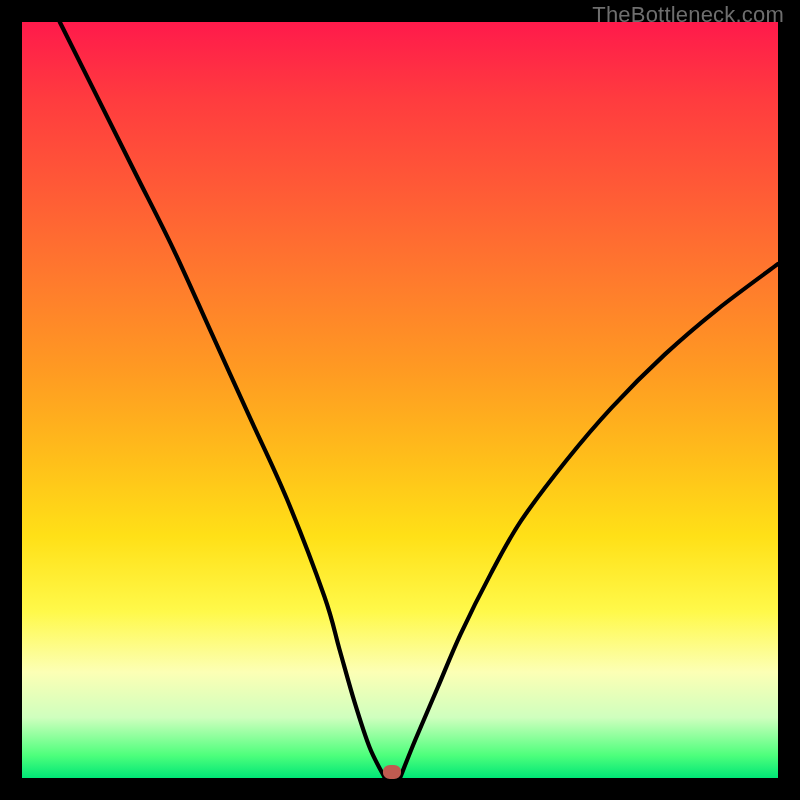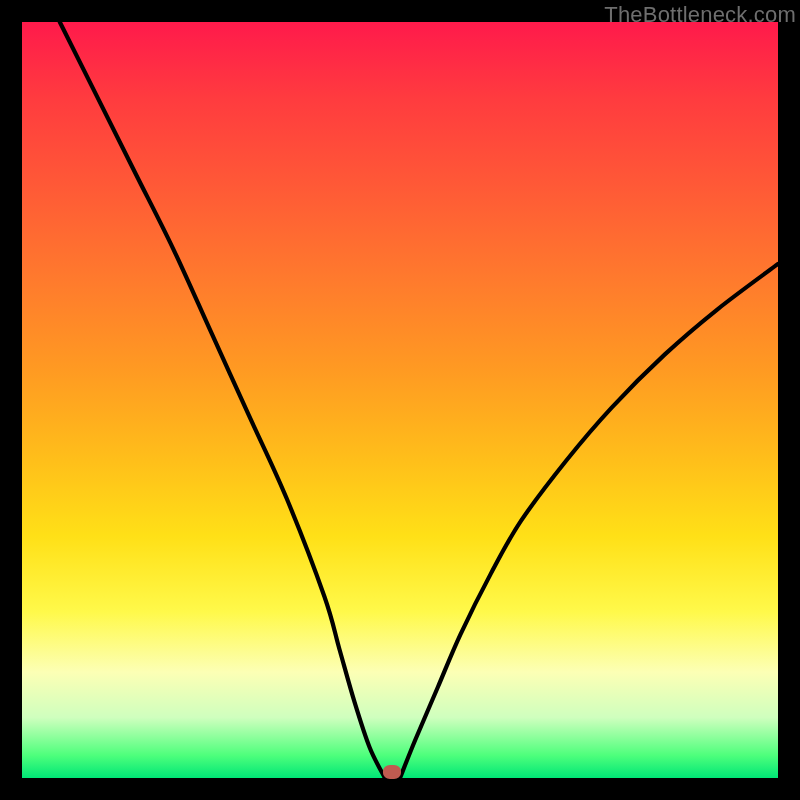--- a/index.html
+++ b/index.html
@@ -35,21 +35,21 @@
       #fff94a 78%,
       #fcffb5 86%,
       #cfffbe 92%,
       #4eff7c 97%,
       #00e676 100%
     );
   }
   .watermark {
     position: absolute;
     top: 2px;
-    right: 4px;
+    right: 16px;
     font-size: 22px;
     font-weight: 500;
     color: #6e6e6e;
     letter-spacing: 0.2px;
     user-select: none;
   }
   svg.curve {
     position: absolute;
     inset: 0;
     width: 100%;

